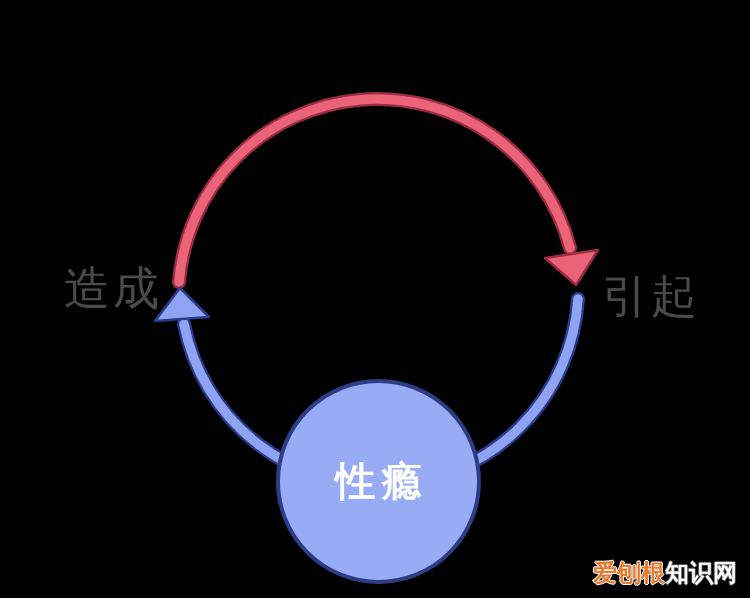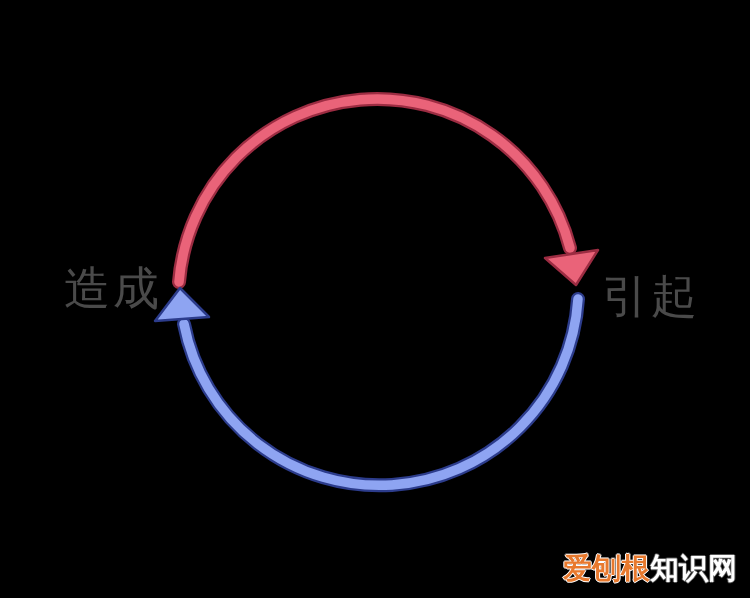--- a/index.html
+++ b/index.html
@@ -54,21 +54,21 @@
     font-weight: 500;
     letter-spacing: 3px;
     white-space: nowrap;
   }
   .edge-label-left  { left: 64px;  top: 258px; }
   .edge-label-right { left: 602px; top: 266px; }
   .watermark {
     position: absolute;
     right: 13px;
     bottom: 9px;
-    font-size: 29px;
+    font-size: 24px;
     font-weight: bold;
     letter-spacing: 0px;
     white-space: nowrap;
     margin-top: 32px;
   }
   .watermark .wm-prefix {
     color: #E8792D;
     text-shadow: 1px 0 0 #ffffff, -1px 0 0 #ffffff, 0 1px 0 #ffffff, 0 -1px 0 #ffffff;
   }
   .watermark .wm-suffix {
@@ -86,20 +86,23 @@
     <path d="M 179 282 A 199 199 0 0 1 570 248" fill="none" stroke-width="14" stroke-linecap="round" stroke="#9C2C42"></path>
     <path d="M 179 282 A 199 199 0 0 1 570 248" fill="none" stroke-width="9.5" stroke-linecap="round" stroke="#EA6379"></path>
     <polygon points="576,285 598,250 545,258" stroke-width="2.5" stroke-linejoin="round" fill="#EA6379" stroke="#9C2C42"></polygon>
 
     <path d="M 578 299 A 199 199 0 0 1 184 324" fill="none" stroke-width="14" stroke-linecap="round" stroke="#2C3C8C"></path>
     <path d="M 578 299 A 199 199 0 0 1 184 324" fill="none" stroke-width="9.5" stroke-linecap="round" stroke="#8EA4F2"></path>
     <polygon points="180,288 209,317 155,321" stroke-width="2.5" stroke-linejoin="round" fill="#8EA4F2" stroke="#2C3C8C"></polygon>
   </svg>
 
 
+  <div class="node node-bottom">
+    <span class="node-label">性瘾</span>
+  </div>
 
   <div class="edge-label edge-label-right">引起</div>
 
   <div class="edge-label edge-label-left">造成</div>
 
   <div class="watermark">
     <span class="wm-prefix">爱刨根</span><span class="wm-suffix">知识网</span>
   </div>
 
 </div>

